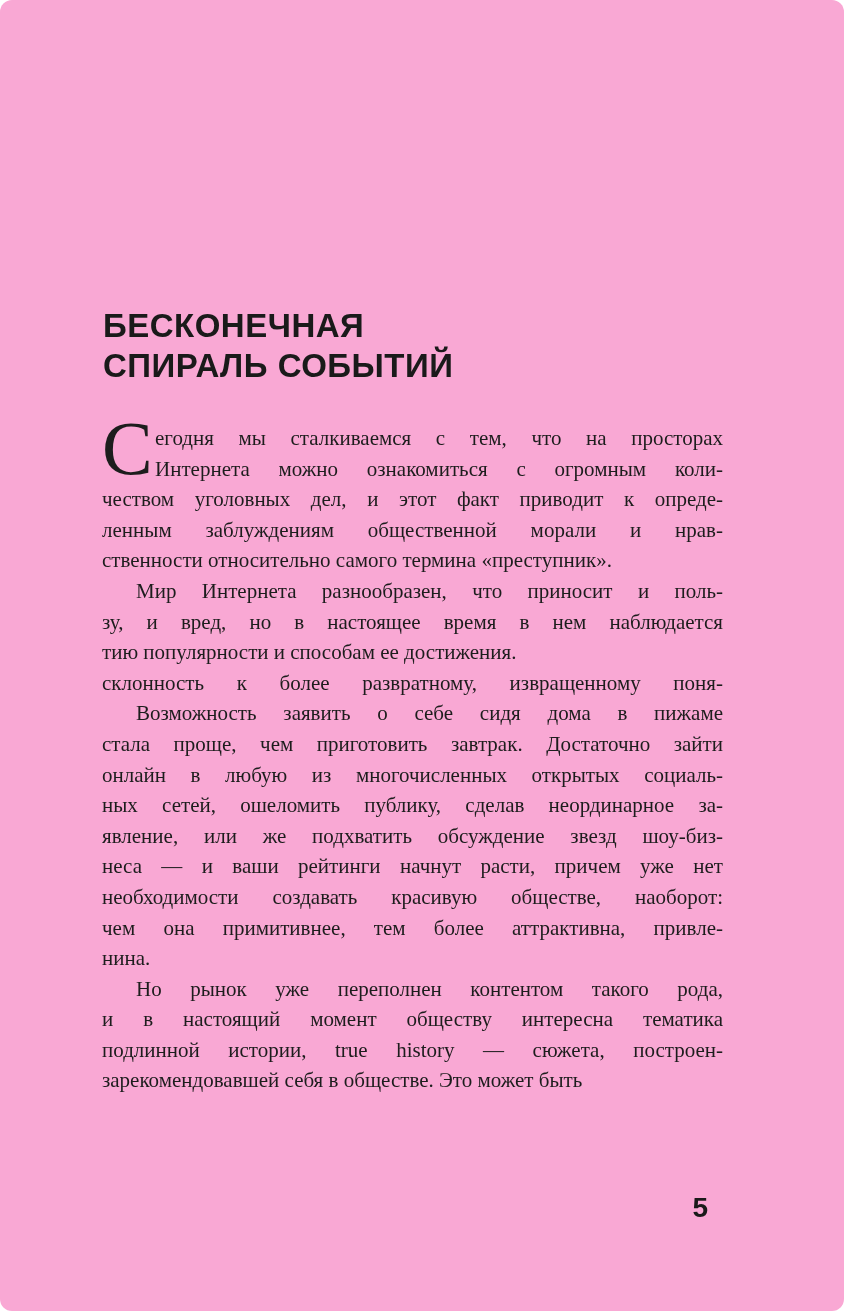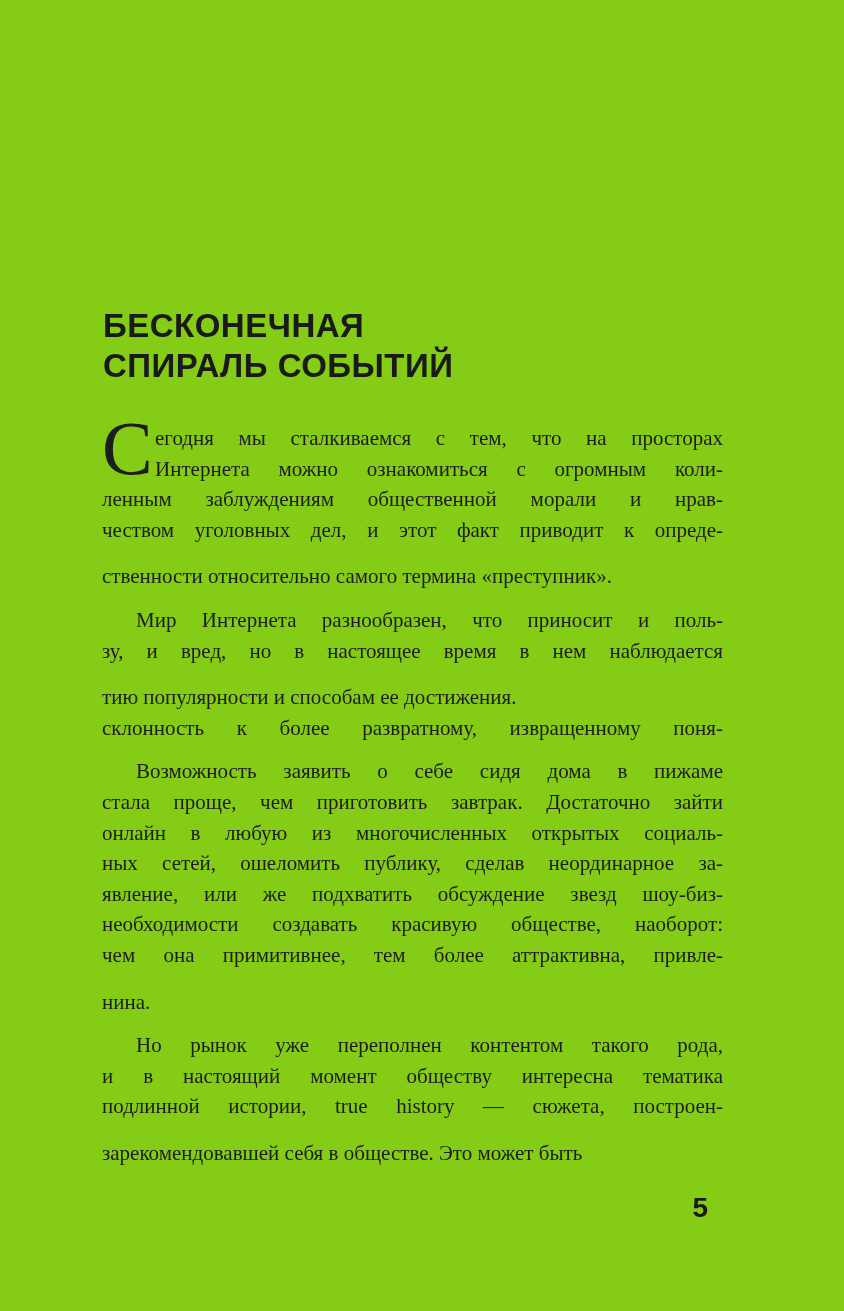--- a/index.html
+++ b/index.html
@@ -1,23 +1,24 @@
 <!DOCTYPE html>
 <html><head>
 <meta charset="utf-8">
 <style>
   html, body { margin: 0; padding: 0; background: #ffffff; }
   .page {
     position: relative;
     width: 844px;
     height: 1311px;
-    background: #84cc16;
+    background: #f9a8d4;
     overflow: hidden;
     font-family: "Liberation Serif", serif;
     color: #1c1c1c;
+    border-radius: 12px;
   }
   .chapter-title {
     position: absolute;
     left: 103px;
     top: 306px;
     width: 640px;
     font-family: "Liberation Sans", sans-serif;
     font-weight: 700;
     font-size: 33px;
     line-height: 40px;
@@ -34,23 +35,22 @@
     color: #1d1d1d;
   }
   .para { margin: 0; }
   .line {
     text-align: justify;
     text-align-last: justify;
     overflow: hidden;
   }
   .line.last {
     text-align-last: left;
-    margin-top: 16px;
   }
-  .line.indent { text-indent: 34px; margin-top: 13px; }
+  .line.indent { text-indent: 34px; }
   .dropcap {
     float: left;
     width: 50px;
     height: 61px;
     margin-right: 3px;
     font-family: "Liberation Serif", serif;
     font-size: 76px;
     line-height: 50px;
     color: #1d1d1d;
   }
@@ -75,36 +75,37 @@
   <div class="chapter-title">
     <div>БЕСКОНЕЧНАЯ</div>
     <div>СПИРАЛЬ СОБЫТИЙ</div>
   </div>
 
   <div class="article-body">
       <div class="para">
         <span class="dropcap">С</span>
         <div class="line">егодня мы сталкиваемся с тем, что на просторах</div>
         <div class="line">Интернета можно ознакомиться с огромным коли-</div>
+        <div class="line">чеством уголовных дел, и этот факт приводит к опреде-</div>
         <div class="line">ленным заблуждениям общественной морали и нрав-</div>
-        <div class="line">чеством уголовных дел, и этот факт приводит к опреде-</div>
         <div class="line last">ственности относительно самого термина «преступник».</div>
       </div>
       <div class="para">
         <div class="line indent">Мир Интернета разнообразен, что приносит и поль-</div>
         <div class="line">зу, и вред, но в настоящее время в нем наблюдается</div>
         <div class="line last">тию популярности и способам ее достижения.</div>
         <div class="line">склонность к более развратному, извращенному поня-</div>
       </div>
       <div class="para">
         <div class="line indent">Возможность заявить о себе сидя дома в пижаме</div>
         <div class="line">стала проще, чем приготовить завтрак. Достаточно зайти</div>
         <div class="line">онлайн в любую из многочисленных открытых социаль-</div>
         <div class="line">ных сетей, ошеломить публику, сделав неординарное за-</div>
         <div class="line">явление, или же подхватить обсуждение звезд шоу-биз-</div>
+        <div class="line">неса — и ваши рейтинги начнут расти, причем уже нет</div>
         <div class="line">необходимости создавать красивую обществе, наоборот:</div>
         <div class="line">чем она примитивнее, тем более аттрактивна, привле-</div>
         <div class="line last">нина.</div>
       </div>
       <div class="para">
         <div class="line indent">Но рынок уже переполнен контентом такого рода,</div>
         <div class="line">и в настоящий момент обществу интересна тематика</div>
         <div class="line">подлинной истории, true history — сюжета, построен-</div>
         <div class="line last">зарекомендовавшей себя в обществе. Это может быть</div>
       </div>

